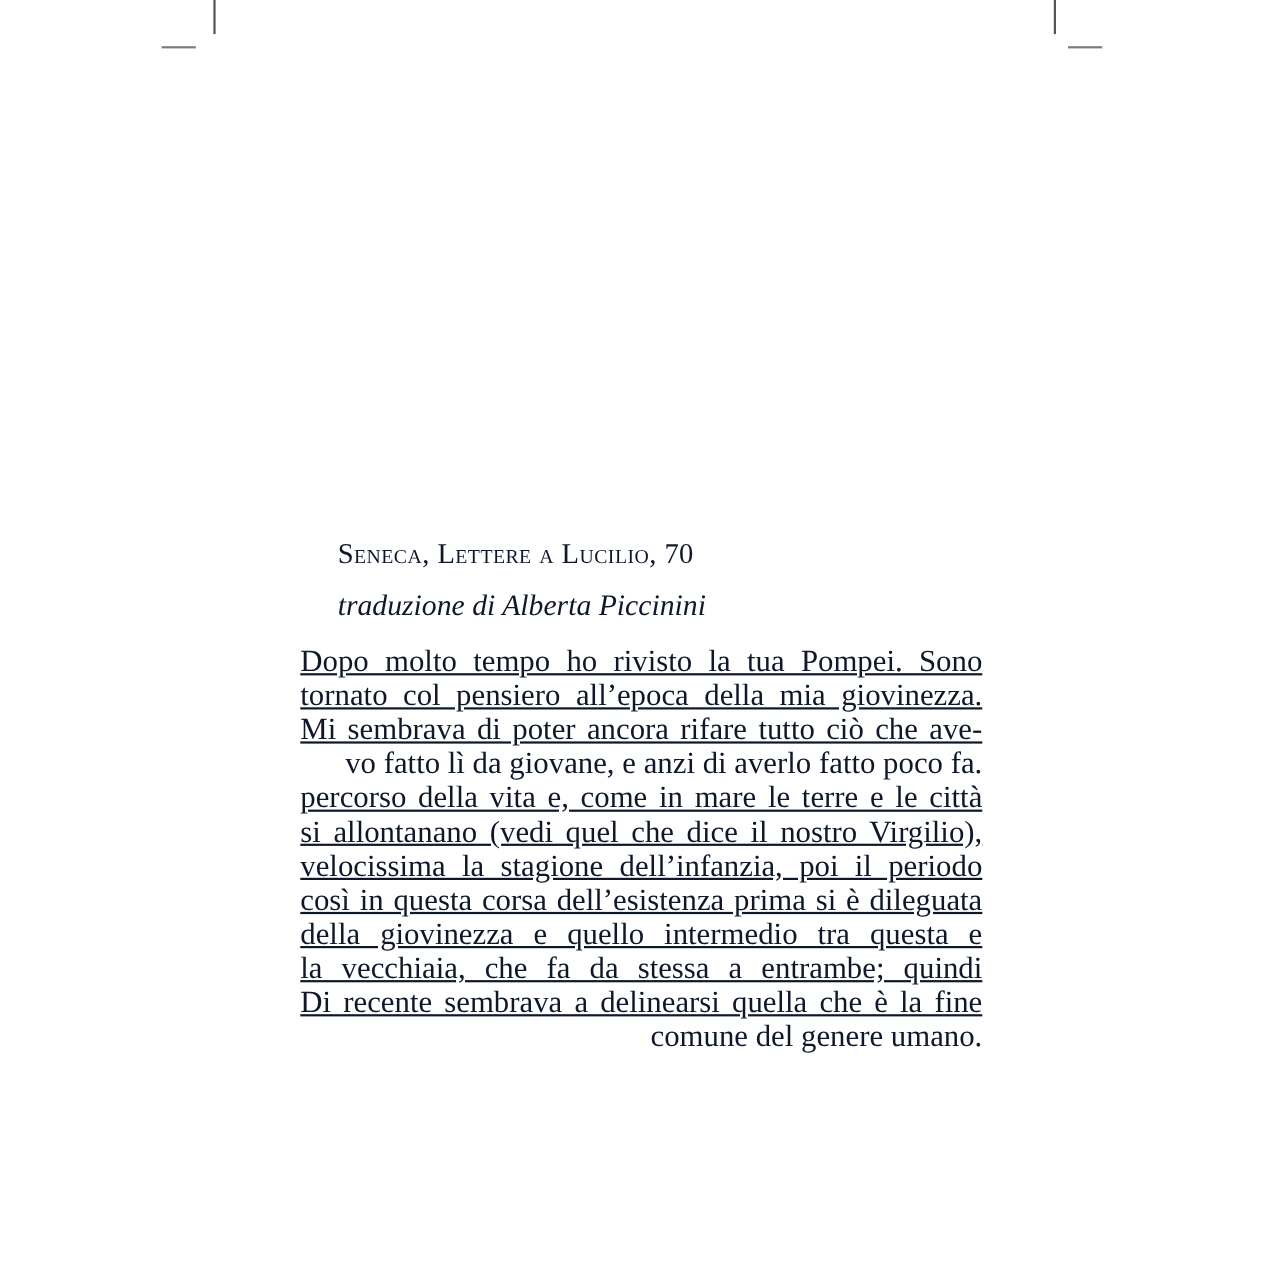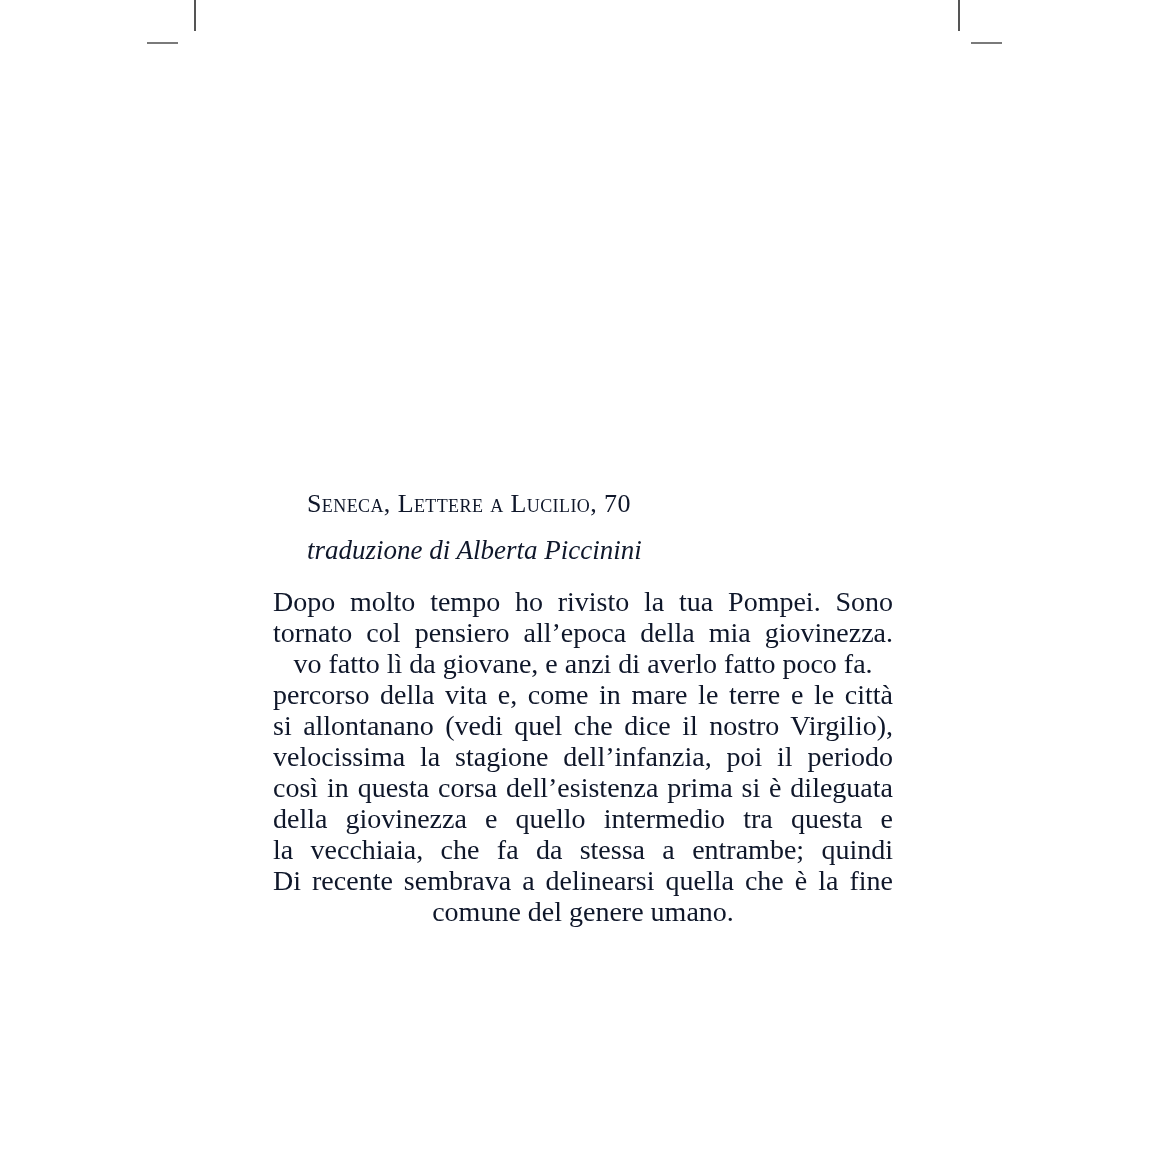--- a/index.html
+++ b/index.html
@@ -64,23 +64,24 @@
     font-size: 28px;
     line-height: 31px;
   }
   .line {
     height: 31px;
   }
   .line.j {
     text-align: justify;
     text-align-last: justify;
     text-justify: inter-word;
+    text-decoration: underline;
   }
   .line.l {
-    text-align: center;
+    text-align: right;
   }
   .line.indent {
     padding-left: 33px;
   }
 </style>
 </head>
 <body>
 
 <div class="page">
 
@@ -93,20 +94,21 @@
   <div class="crop h br-h"></div>
   <div class="crop v br-v"></div>
 
   <div class="heading">Seneca, Lettere a Lucilio, 70</div>
   <div class="subtitle">traduzione di Alberta Piccinini</div>
 
   <div class="body-block">
 
     <div class="line j">Dopo molto tempo ho rivisto la tua Pompei. Sono</div>
     <div class="line j">tornato col pensiero all’epoca della mia giovinezza.</div>
+    <div class="line j">Mi sembrava di poter ancora rifare tutto ciò che ave-</div>
     <div class="line l">vo fatto lì da giovane, e anzi di averlo fatto poco fa.</div>
 
     <div class="line j">percorso della vita e, come in mare le terre e le città</div>
     <div class="line j">si allontanano (vedi quel che dice il nostro Virgilio),</div>
     <div class="line j">velocissima la stagione dell’infanzia, poi il periodo</div>
     <div class="line j">così in questa corsa dell’esistenza prima si è dileguata</div>
     <div class="line j">della giovinezza e quello intermedio tra questa e</div>
     <div class="line j">la vecchiaia, che fa da stessa a entrambe; quindi</div>
     <div class="line j">Di recente sembrava a delinearsi quella che è la fine</div>
     <div class="line l">comune del genere umano.</div>

